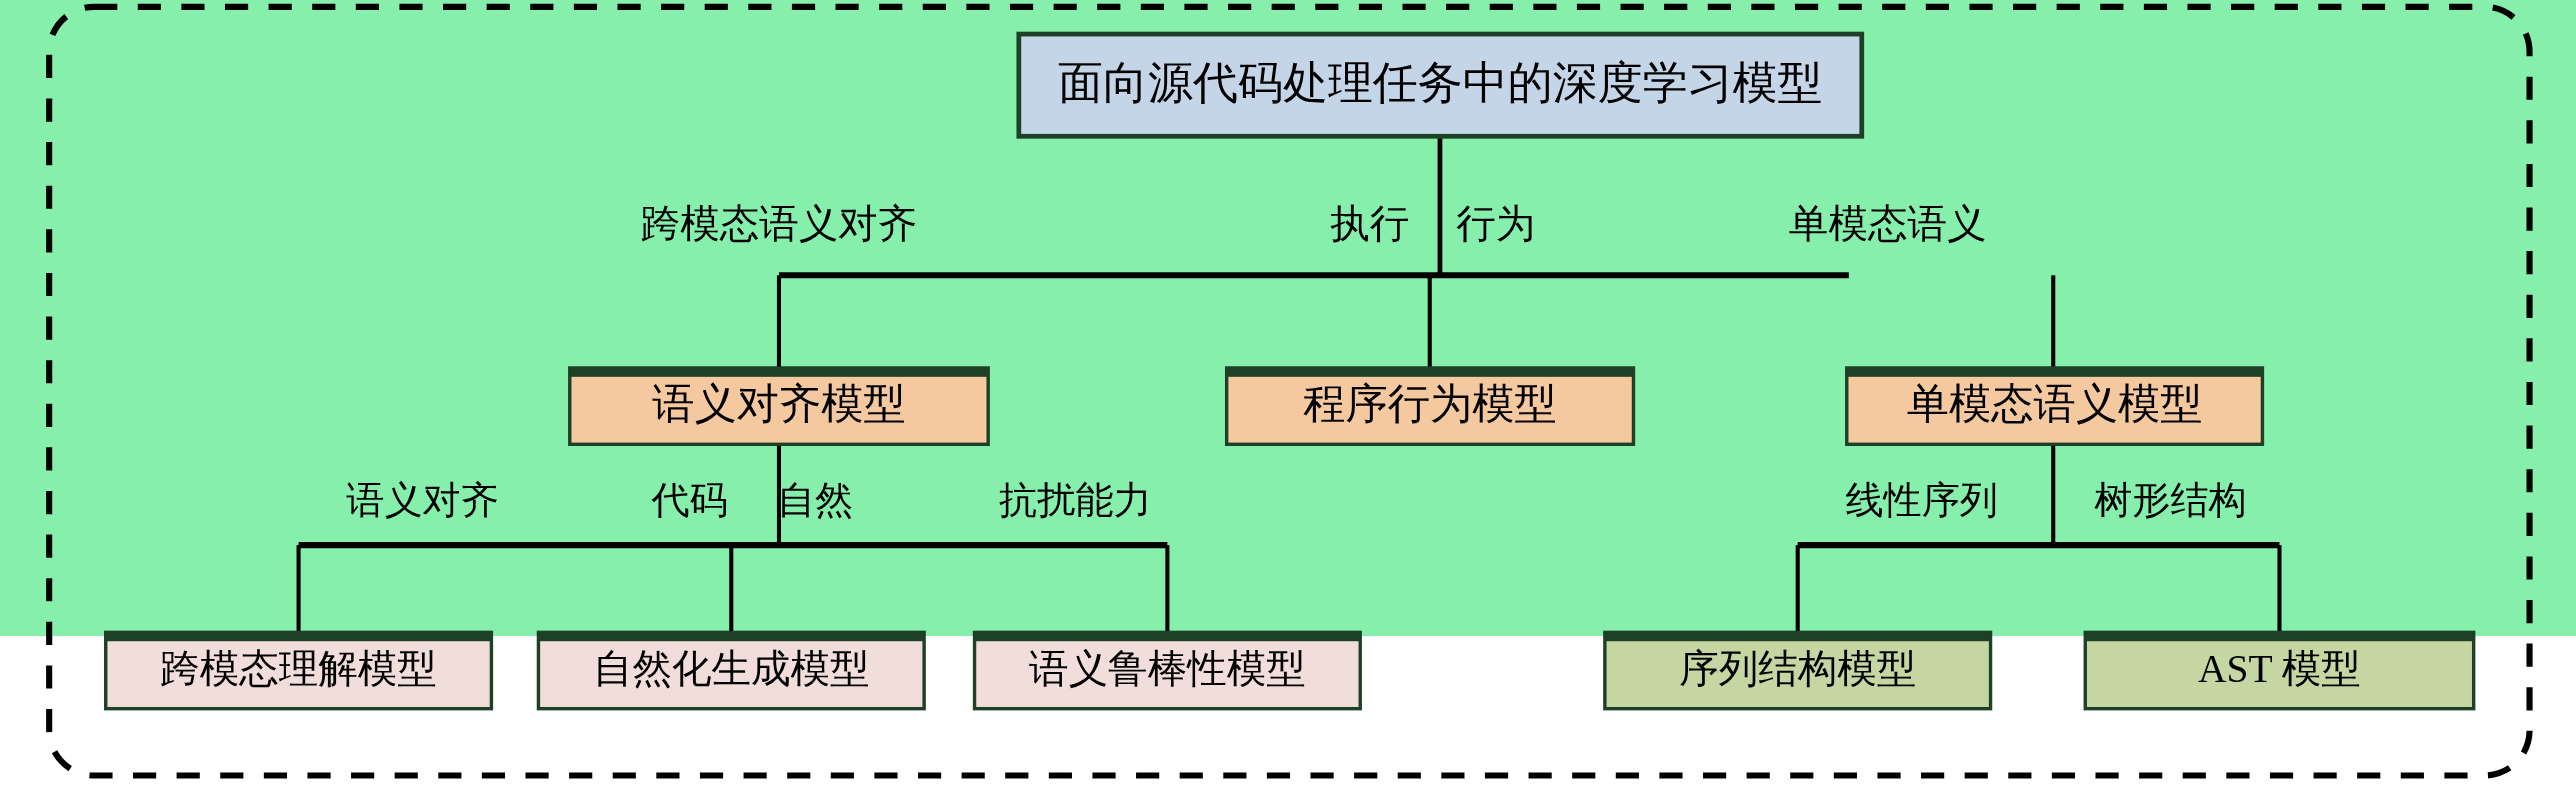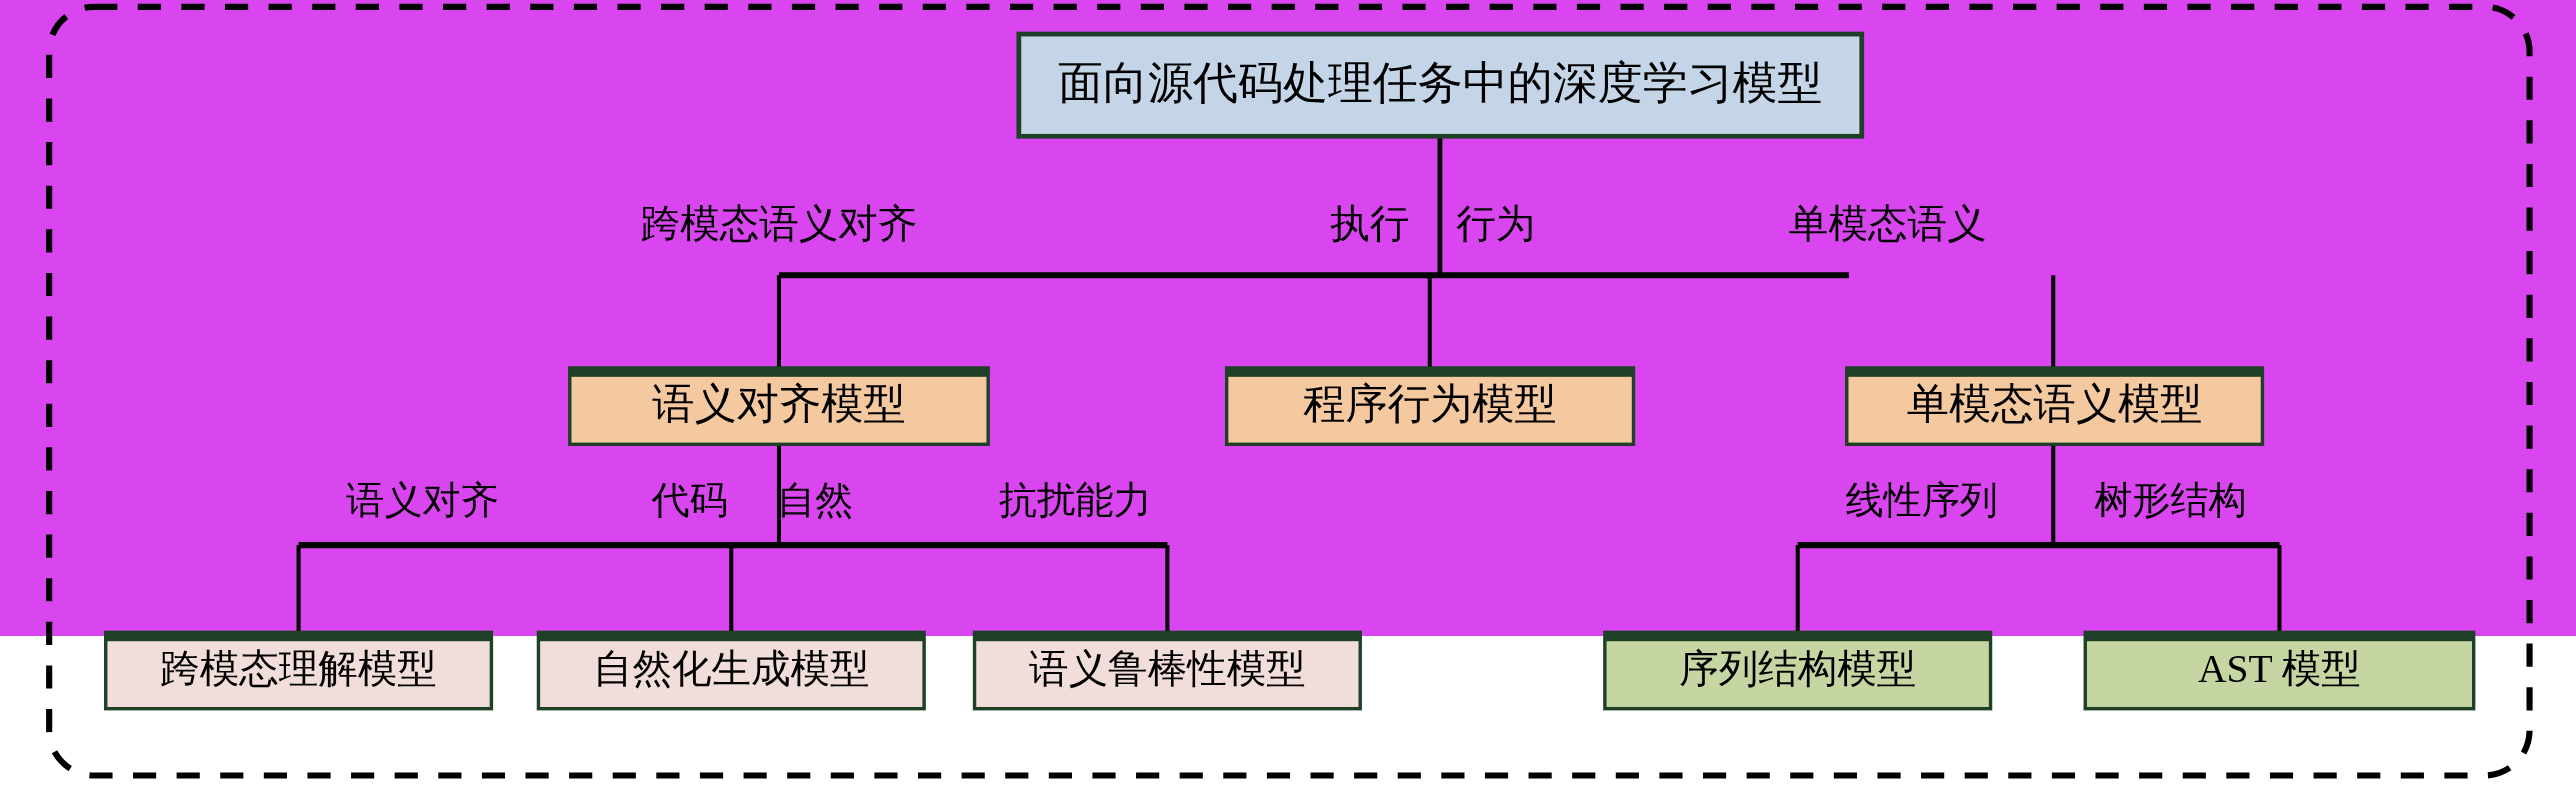--- a/index.html
+++ b/index.html
@@ -11,21 +11,21 @@
   body {
     width: 2576px;
     height: 785px;
     font-family: "Liberation Serif", "DejaVu Serif", serif;
     overflow: hidden;
   }
   #diagram-root {
     position: relative;
     width: 2576px;
     height: 636px;
-    background: #d946ef;
+    background: #86efac;
   }
   svg#tree-svg {
     position: absolute;
     left: 0;
     top: 0;
     width: 2576px;
     height: 785px;
     display: block;
   }
   .node-box {

